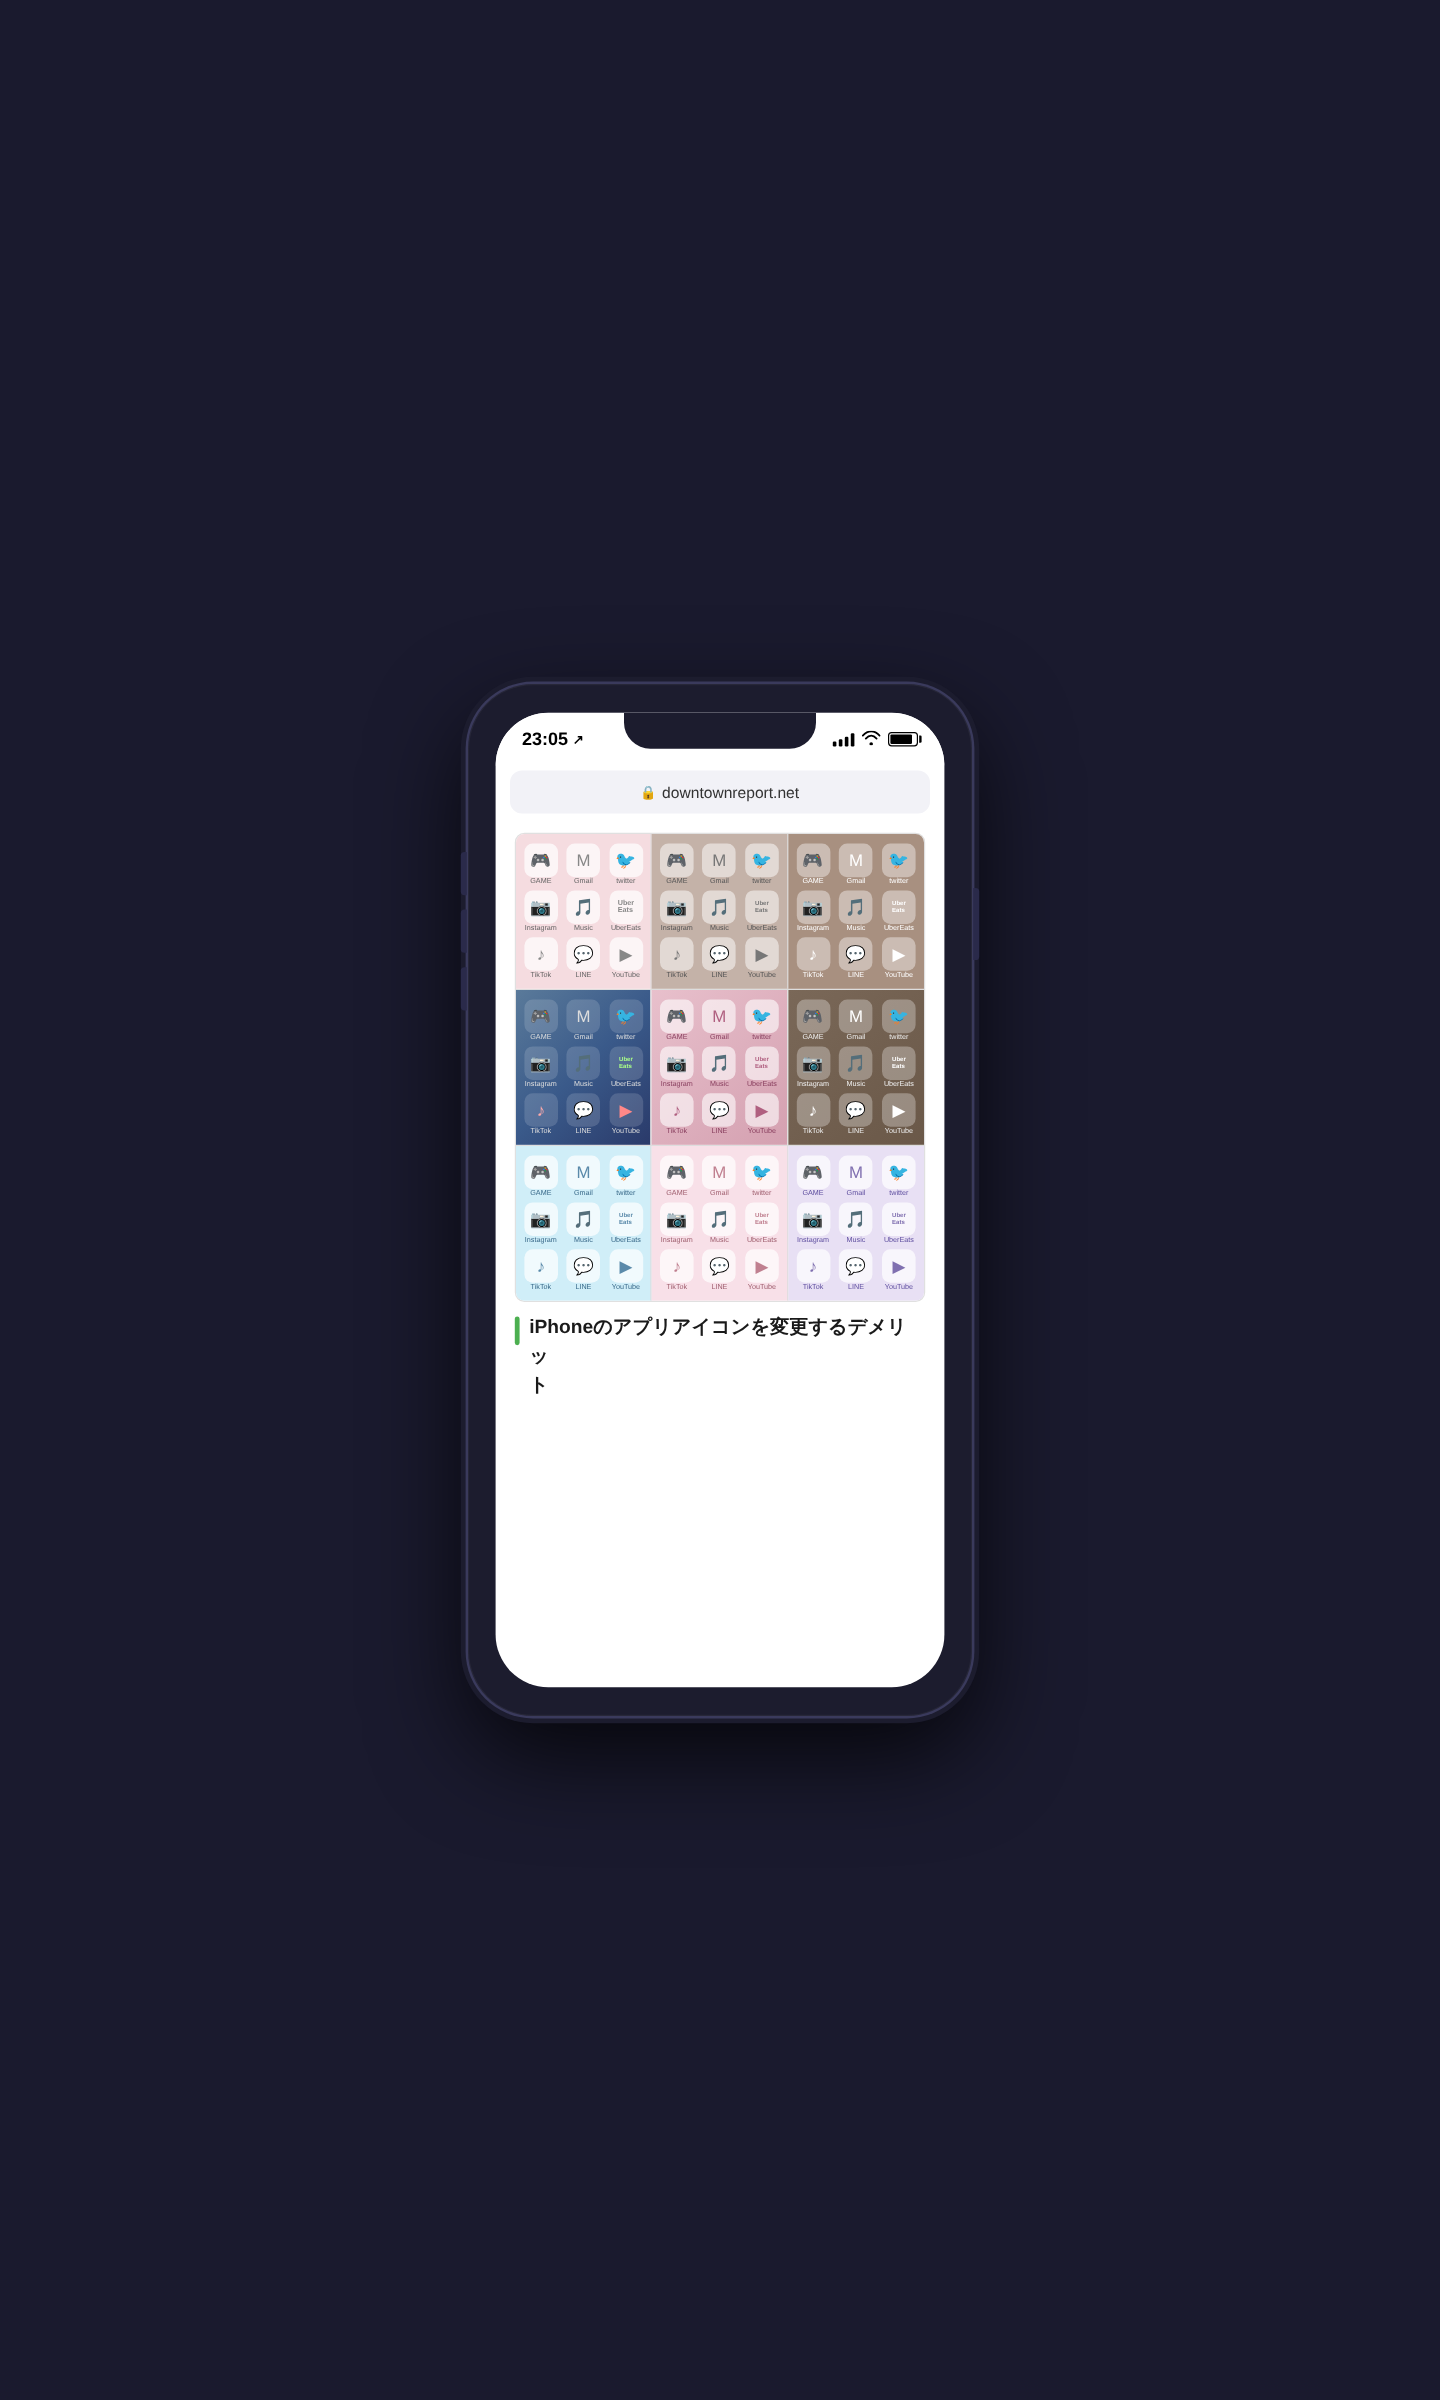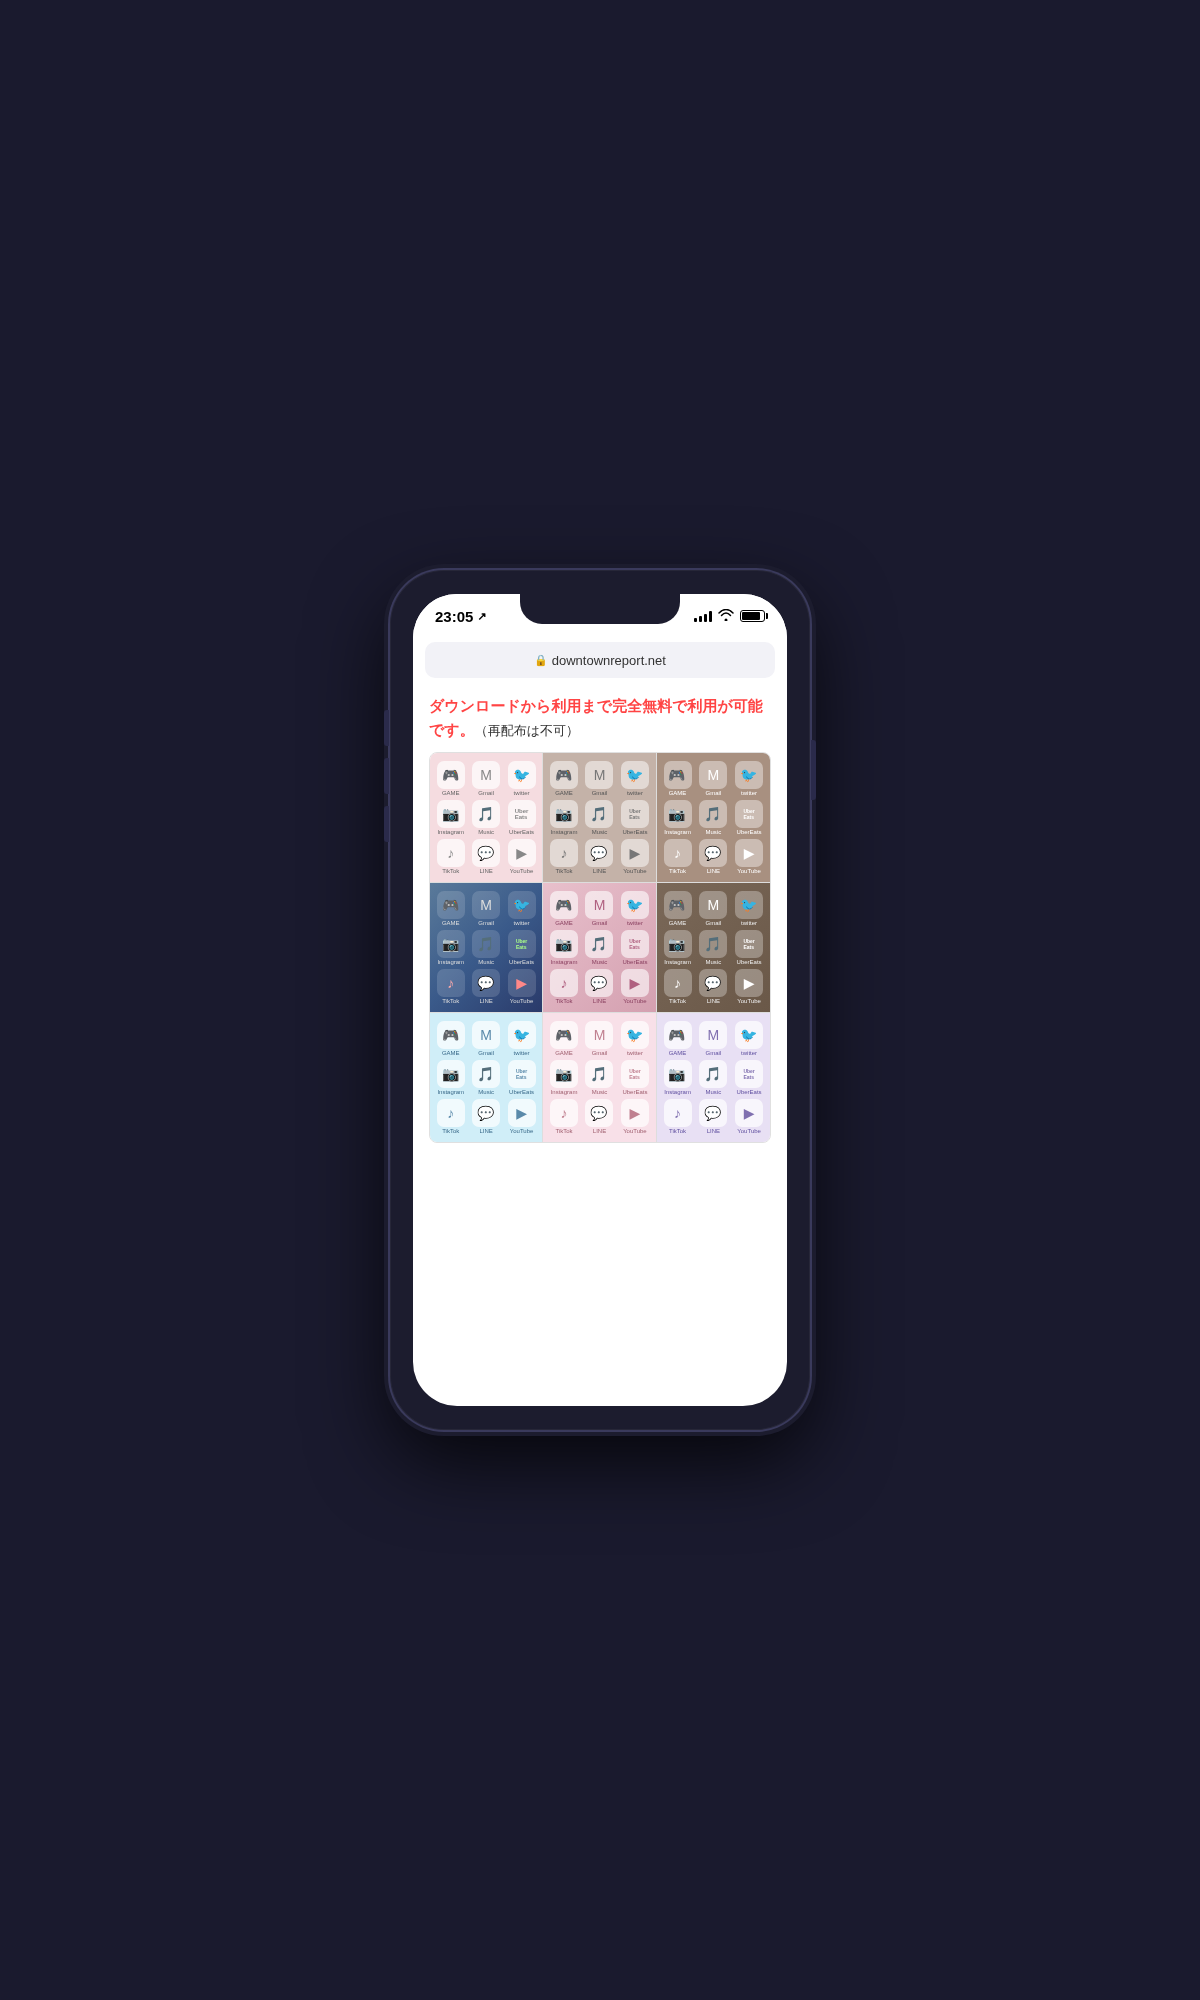--- a/index.html
+++ b/index.html
@@ -340,25 +340,20 @@
       </div>
     </div>
 
     <div class="browser-bar">
       <span class="lock-icon">🔒</span>
       <span class="browser-url">downtownreport.net</span>
     </div>
 
     <div class="content-area">
 
-      <div>
-        <p class="promo-text">
-          ダウンロードから利用まで完全無料で利用が可能で<span style="color:#ff4444">す。</span><span style="color:#333; font-size:13px; font-weight:400">（再配布は不可）</span>
-        </p>
-      </div>
 
 
       <div class="icon-grid-container">
 
         <div class="theme-row">
 
           <div class="theme-cell theme-pink">
             <div class="app-icons-row">
               <div class="app-icon-item">
                 <div class="app-icon-box icon-game-light">🎮</div>
@@ -764,16 +759,20 @@
               </div>
               <div class="app-icon-item">
                 <div class="app-icon-box" style="background:rgba(255,255,255,0.7); color:#8070b0">▶</div>
                 <span class="app-icon-label" style="color:#6050a0">YouTube</span>
               </div>
             </div>
           </div>
         </div>
       </div>
 
+      <div class="section-heading">
+        <div class="section-bar"></div>
+        <span>iPhoneのアプリアイコンを変更するデメリッ<br>ト</span>
+      </div>
 
     </div>
   </div>
 </div>
 
 </body></html>

